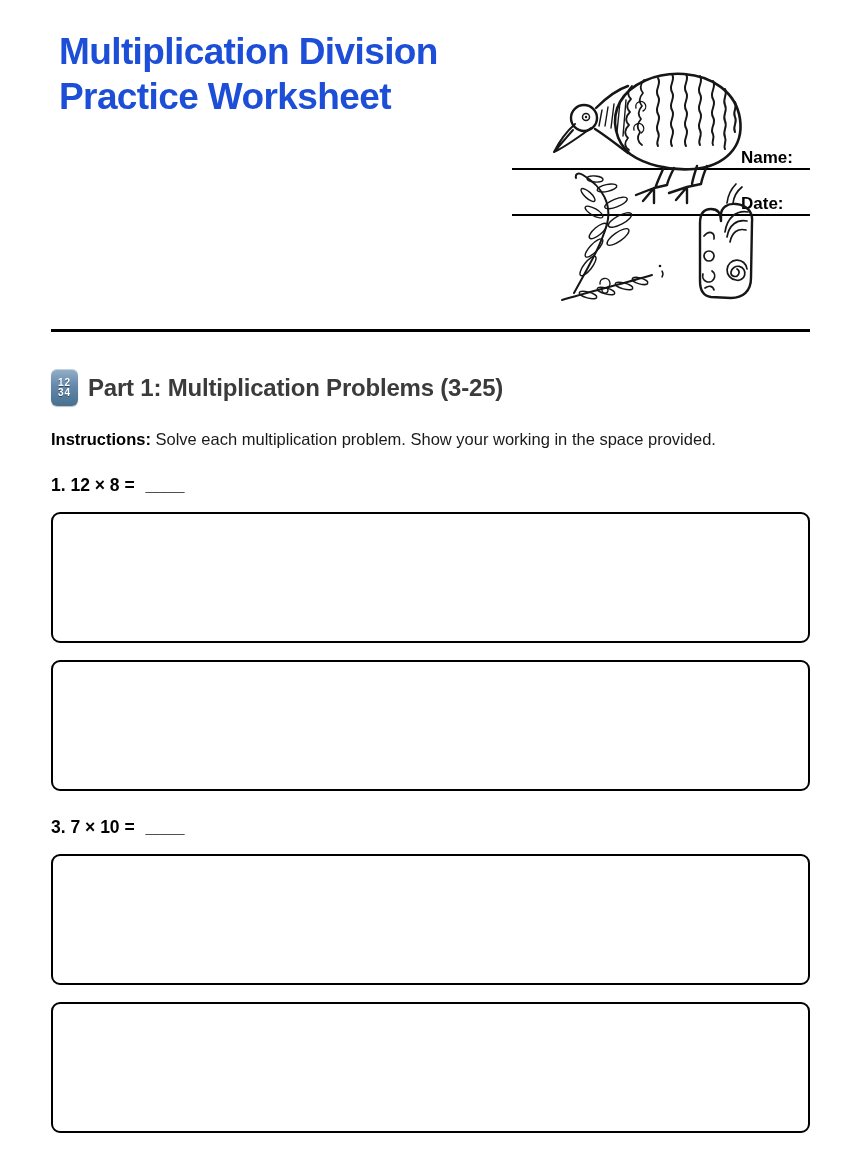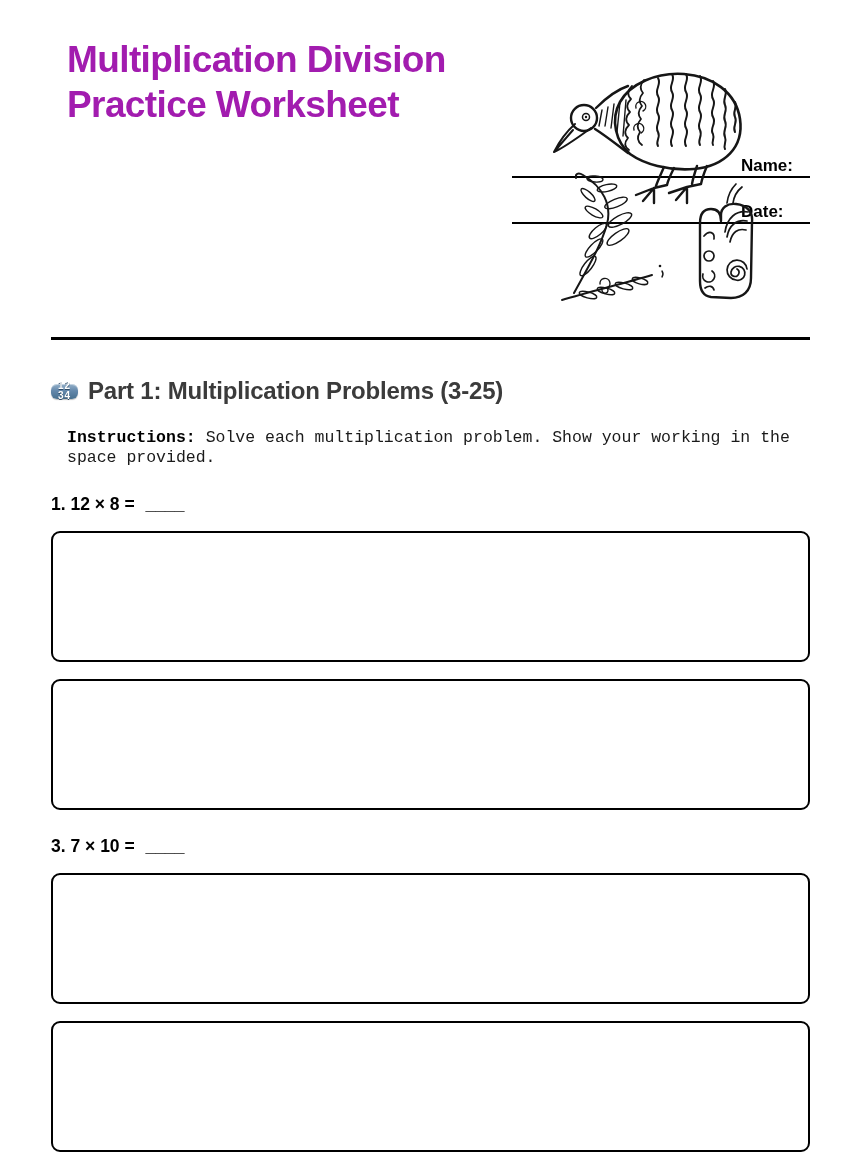--- a/index.html
+++ b/index.html
@@ -8,52 +8,52 @@
     width: 860px; height: 1161px;
     background: #ffffff;
     overflow: hidden;
     position: relative;
     font-family: "Liberation Sans", sans-serif;
     color: #1a1a1a;
   }
   .content { padding: 0 50px 0 51px; }
 
   .title {
-    margin: 16px; padding-top: 21px;
+    margin: 8px; padding-top: 21px;
     font-size: 37px; line-height: 45px;
     font-weight: 700; letter-spacing: -0.6px;
-    color: #a21caf;
+    color: #1d4ed8;
   }
 
   .fields { margin-top: 28px; }
   .field-row { display: flex; align-items: flex-end; flex-direction: column; }
   .field-row + .field-row { margin-top: 26px; justify-content: space-between; }
   .field-label { width: 69px; font-size: 17px; font-weight: 700; color: #000; line-height: 21px; }
   .field-line { width: 298px; height: 0; border-bottom: 2.5px solid #000; margin-bottom: -3px; }
 
   .illustration { position: absolute; left: 550px; top: 62px; width: 262px; height: 242px; }
   .illustration svg { width: 100%; height: 100%; }
 
   .divider { margin: 116px 0 0 0; border: none; border-top: 3px solid #000; }
 
   .part-heading { margin-top: 37px; display: flex; align-items: center; gap: 10px; }
   .num-icon {
-    width: 27px; height: 15px; border-radius: 6px;
+    width: 27px; height: 37px; border-radius: 6px;
     background: linear-gradient(180deg, #95b1ca 0%, #6488ab 45%, #48708f 100%);
     box-shadow: inset 0 1px 0 rgba(255,255,255,.45), 0 1px 1px rgba(0,0,0,.25);
     display: flex; flex-direction: column; align-items: center; justify-content: center;
     flex: 0 0 auto;
   }
   .num-icon span {
     display: block; font-size: 10px; line-height: 10px; font-weight: 700;
     color: #fff; letter-spacing: 1px; text-shadow: 0 1px 0 #2c4a66;
   }
   .part-heading h2 { margin: 0; font-size: 24px; line-height: 28px; font-weight: 700; letter-spacing: -0.2px; color: #3b3b3b; }
 
-  .instructions { margin: 23px 0 0 16px; font-size: 16.5px; line-height: 20px; color: #1a1a1a; font-family: Liberation Mono, monospace; }
+  .instructions { margin: 23px 0 0 0; font-size: 16.5px; line-height: 20px; color: #1a1a1a; }
   .instructions .bold { font-weight: 700; color: #000; }
 
   .problem-label { margin: 26px 0 0 0; font-size: 17.5px; line-height: 20px; font-weight: 700; color: #000; }
   .problem-label .blank { margin-left: 6px; letter-spacing: 0; }
   .work-box {
     margin-top: 17px; height: 131px;
     border: 2.5px solid #000; border-radius: 9px;
     background: #fff;
   }
 </style>

